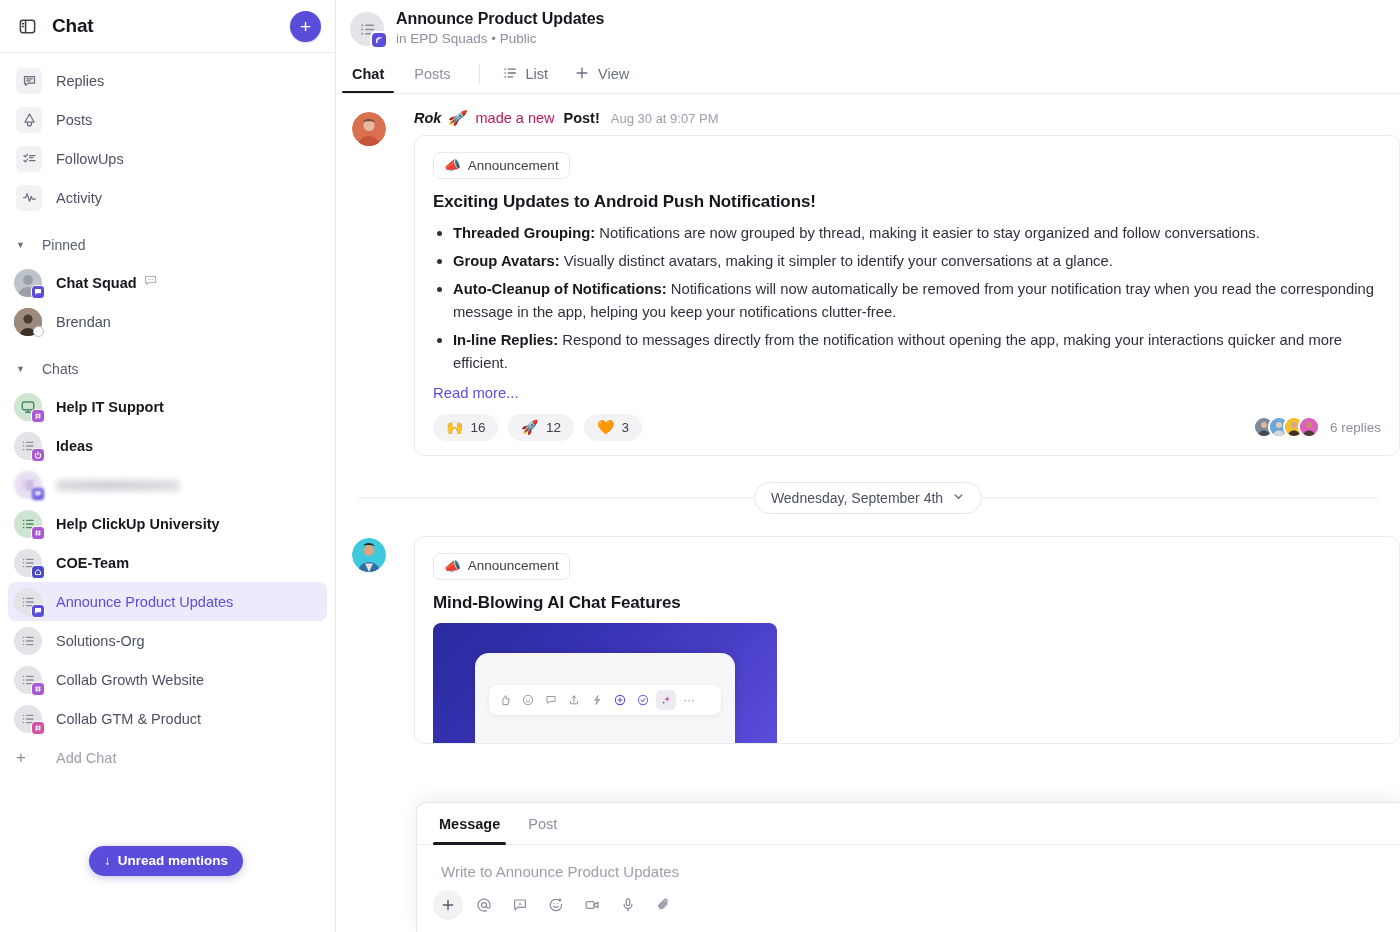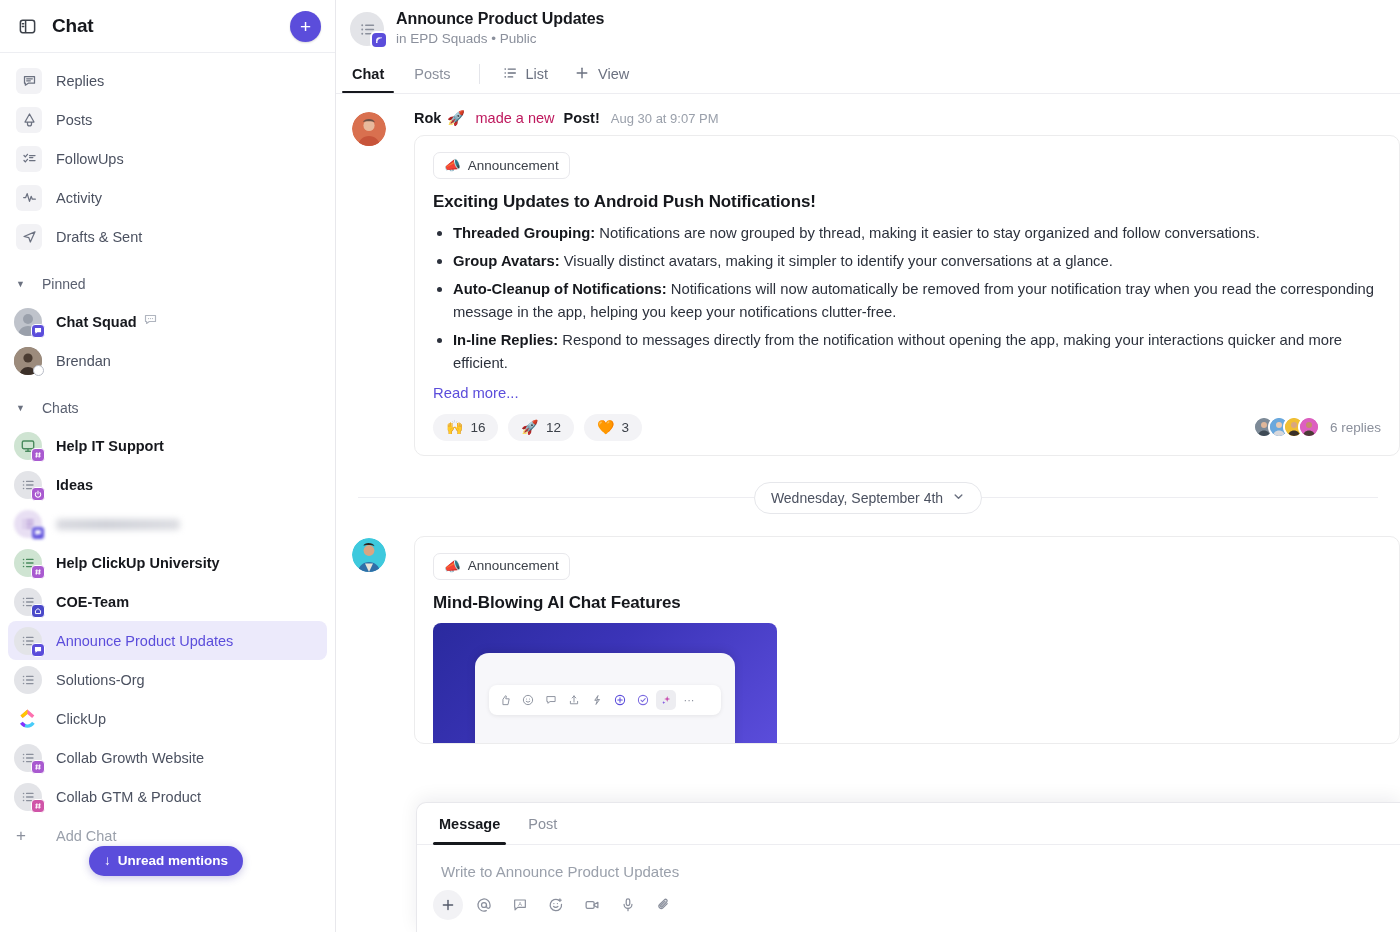--- a/index.html
+++ b/index.html
@@ -149,21 +149,21 @@
   }
   .tab-div { width:1px; height:20px; background:#e4e5ea; margin: 0 22px 0 0; }
   .tab-ic { display:flex; align-items:center; gap:8px; color:#6b7180; font-size:14.5px; cursor:pointer; margin-right:26px; }
 
   .feed { flex: 1 1 auto; overflow: hidden; position: relative; border-top:1px solid #ededf1; }
   .feed-inner { padding: 0 0 0 0; }
 
   .post-row { display: flex; padding: 16px 0 0 78px; position: relative; }
   .post-av { position: absolute; left: 16px; top: 18px; width: 34px; height: 34px; border-radius:50%; overflow:hidden; }
   .post-meta { font-size: 14.5px; color: #8b909c; margin-bottom: 8px; }
-  .post-meta .who { color: #16181d; font-weight: 700; }
+  .post-meta .who { color: #16181d; font-weight: 700; font-style: italic; }
   .post-meta .act { color: #be185d; }
   .post-meta .strong { color:#16181d; font-weight:700; }
   .post-meta .time { color: #9aa0ab; font-size: 13px; margin-left: 7px; text-align: right; }
 
   .post-card {
     border: 1px solid #ececed; border-radius: 10px;
     padding: 16px 18px 14px; margin-right: 0;
     background: #fff;
   }
   .ann-badge {
@@ -309,28 +309,20 @@
 
       <div class="nav-item">
         <span class="nav-ic">
           <svg width="15" height="15" viewBox="0 0 18 18" fill="none" stroke="currentColor" stroke-width="1.5" stroke-linecap="round" stroke-linejoin="round">
             <path d="M2 9h2.4l1.8-4.6L9 13.6l2-6 1.4 3.4H16"></path>
           </svg>
         </span>
         <span class="nav-lbl">Activity</span>
       </div>
 
-      <div class="nav-item">
-        <span class="nav-ic">
-          <svg width="15" height="15" viewBox="0 0 18 18" fill="none" stroke="currentColor" stroke-width="1.5" stroke-linejoin="round">
-            <path d="M2.4 9 15.6 3.4 10 15.6 8.2 10.4z"></path>
-          </svg>
-        </span>
-        <span class="nav-lbl">Drafts &amp; Sent</span>
-      </div>
 
       <div class="sec-head">
         <span class="caret">▼</span>
         <span class="sec-lbl">Pinned</span>
       </div>
 
       <div class="chat-item">
         <span class="av-wrap">
           <span class="av" style="background:#bfc3cb;">
             <svg width="28" height="28" viewBox="0 0 28 28">
@@ -513,33 +505,20 @@
                 <circle cx="4" cy="13" r=".9" fill="#8b909c" stroke="none"></circle>
                 <line x1="7.4" y1="5" x2="14.6" y2="5"></line>
                 <line x1="7.4" y1="9" x2="14.6" y2="9"></line>
                 <line x1="7.4" y1="13" x2="14.6" y2="13"></line>
               </svg>
           </span>
         </span>
         <span class="chat-lbl">Solutions-Org</span>
       </div>
 
-      <div class="chat-item">
-        <span class="av-wrap">
-          <span class="av">
-            <svg width="22" height="22" viewBox="0 0 24 24">
-              <path d="M3.4 17.2 6.3 15c1.5 2 3.2 2.9 5.1 2.9s3.5-.9 5-2.9l2.9 2.2c-2.1 2.8-4.7 4.3-7.9 4.3s-5.8-1.5-7.9-4.3z" fill="#49ccf9"></path>
-              <path d="M11.3 6.6 6.2 11 3.8 8.3 11.4 1.7l7.5 6.6-2.4 2.7z" fill="#fd71af"></path>
-              <path d="M11.3 6.6 6.2 11 3.8 8.3 11.4 1.7z" fill="#ffc800"></path>
-              <path d="M3.4 17.2 6.3 15c.9 1.2 1.9 2 3 2.5l-1.2 3.4c-1.8-.7-3.4-2-4.7-3.7z" fill="#8930fd"></path>
-            </svg>
-          </span>
-        </span>
-        <span class="chat-lbl">ClickUp</span>
-      </div>
 
       <div class="chat-item">
         <span class="av-wrap">
           <span class="av" style="background:#e3e4e8;">
             <svg width="16" height="16" viewBox="0 0 18 18" fill="none" stroke="#8b909c" stroke-width="1.5" stroke-linecap="round">
                 <circle cx="4" cy="5" r=".9" fill="#8b909c" stroke="none"></circle>
                 <circle cx="4" cy="9" r=".9" fill="#8b909c" stroke="none"></circle>
                 <circle cx="4" cy="13" r=".9" fill="#8b909c" stroke="none"></circle>
                 <line x1="7.4" y1="5" x2="14.6" y2="5"></line>
                 <line x1="7.4" y1="9" x2="14.6" y2="9"></line>

